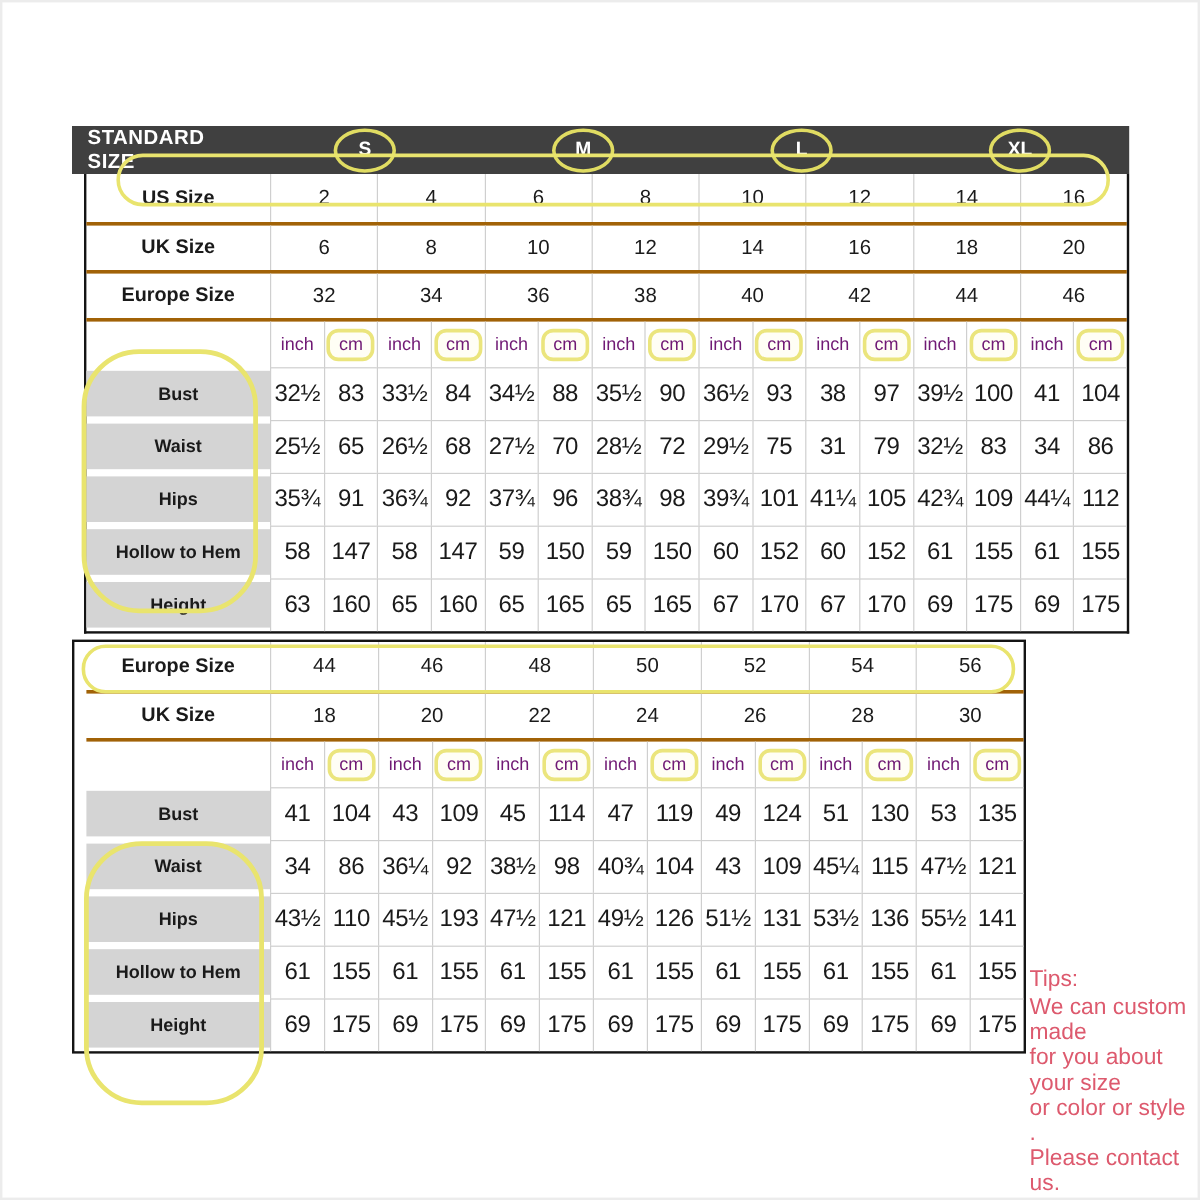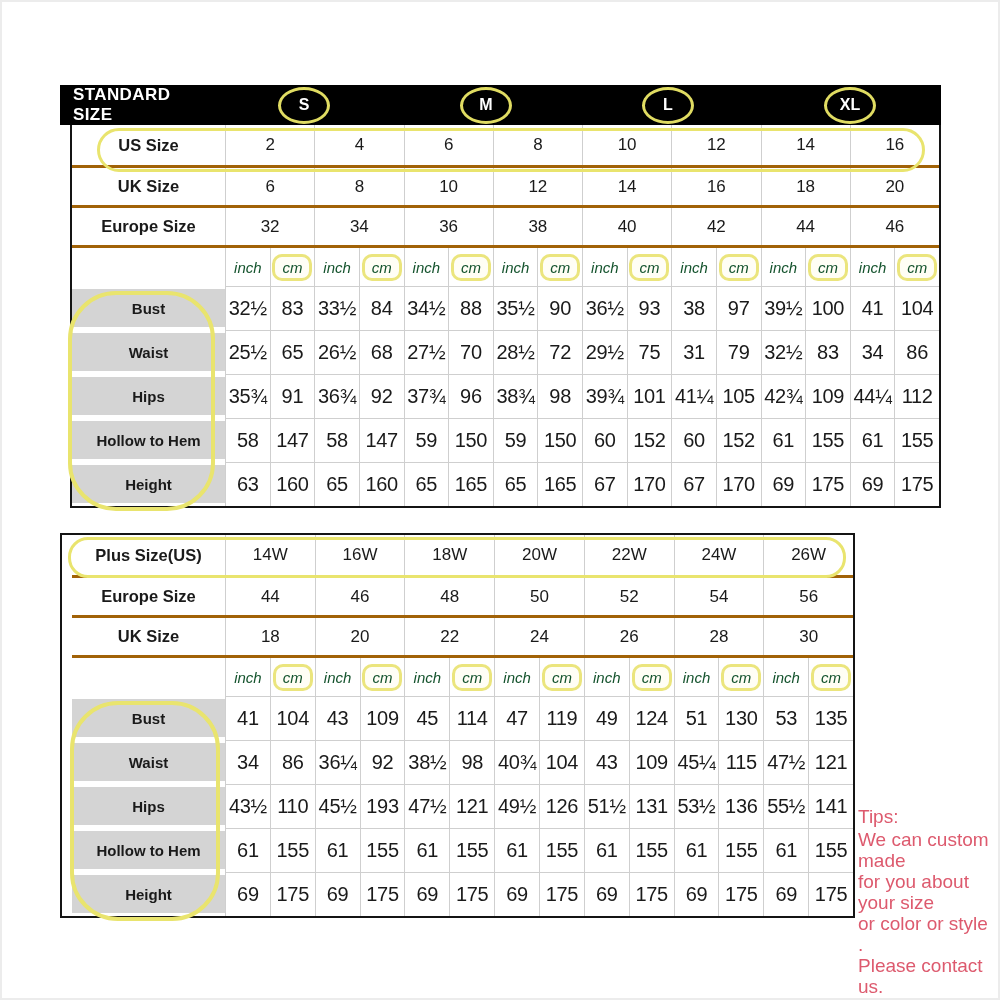--- a/index.html
+++ b/index.html
@@ -7,21 +7,21 @@
     position:relative;width:996px;height:996px;margin:0 auto;
     background:#fff;border:2px solid #ececec;
     font-family:"Liberation Sans","DejaVu Sans",sans-serif;color:#1a1a1a;
   }
   .tbl{position:absolute;box-sizing:border-box;background:#fff;}
   .tbl-standard{left:58px;top:83px;width:881px;}
   .tbl-plus{left:58px;top:531px;width:795px;border:2px solid #141414;}
   
   .hdr{
     display:grid;grid-template-columns:153px repeat(4,1fr);
-    height:40px;background:#000000;align-items:center;
+    height:40px;background:#404040;align-items:center;margin-top:20px;
   }
   .hdr-title{color:#fff;font-weight:bold;font-size:17px;letter-spacing:.4px;padding-left:13px;}
   .hdr-size{display:flex;justify-content:center;align-items:center;}
   .size-oval{
     display:inline-flex;justify-content:center;align-items:center;
     min-width:24px;height:27px;padding:2px 11px;
     border:3px solid #e0dc62;border-radius:50%;
     color:#fff;font-weight:bold;font-size:16px;
   }
   .tbody{border:2px solid #141414;border-top:none;margin-left:10px;}
@@ -34,21 +34,21 @@
   }
   .row > div:first-child{border-left:none;}
   .size-row,.unit-row{border-top:3px solid #a16207;height:40px;}
   .tbody .row:first-child{border-top:none;}
   .unit-row{height:41px;}
   .meas-row{height:44px;}
   .meas-row > div{border-top:1px solid #cfcfcf;}
   .meas-row > .mlabel{border-top:none;}
   .rlabel{font-weight:bold;font-size:16.5px;}
   .sval{font-size:17px;}
-  .unit{font-size:15px;color:#14532d;font-style:italic;}
+  .unit{font-size:15px;color:#701a75;}
   .cm-hl{
     display:inline-flex;align-items:center;justify-content:center;
     padding:3px 7px;border:3px solid #ebe57d;border-radius:10px;
     background:rgba(255,252,225,.35);line-height:1;
   }
   .mlabel{
     background:#d4d4d4;font-weight:bold;font-size:15px;
     margin:3px 0;
   }
   .mval{font-size:20px;letter-spacing:-0.3px;}
@@ -252,30 +252,20 @@
           <div class="mval">175</div>
         </div>
       </div>
     <div class="yellow-oval ov-usrow"></div>
     <div class="yellow-oval ov-std-labels"></div>
   </div>
 
   <div class="tbl tbl-plus">
     <div class="tbody" id="plus-body">
         <div class="row size-row" style="grid-template-columns: 153px repeat(7, 1fr);">
-          <div class="rlabel">Plus Size(US)</div>
-          <div class="sval">14W</div>
-          <div class="sval">16W</div>
-          <div class="sval">18W</div>
-          <div class="sval">20W</div>
-          <div class="sval">22W</div>
-          <div class="sval">24W</div>
-          <div class="sval">26W</div>
-        </div>
-        <div class="row size-row" style="grid-template-columns: 153px repeat(7, 1fr);">
           <div class="rlabel">Europe Size</div>
           <div class="sval">44</div>
           <div class="sval">46</div>
           <div class="sval">48</div>
           <div class="sval">50</div>
           <div class="sval">52</div>
           <div class="sval">54</div>
           <div class="sval">56</div>
         </div>
         <div class="row size-row" style="grid-template-columns: 153px repeat(7, 1fr);">

